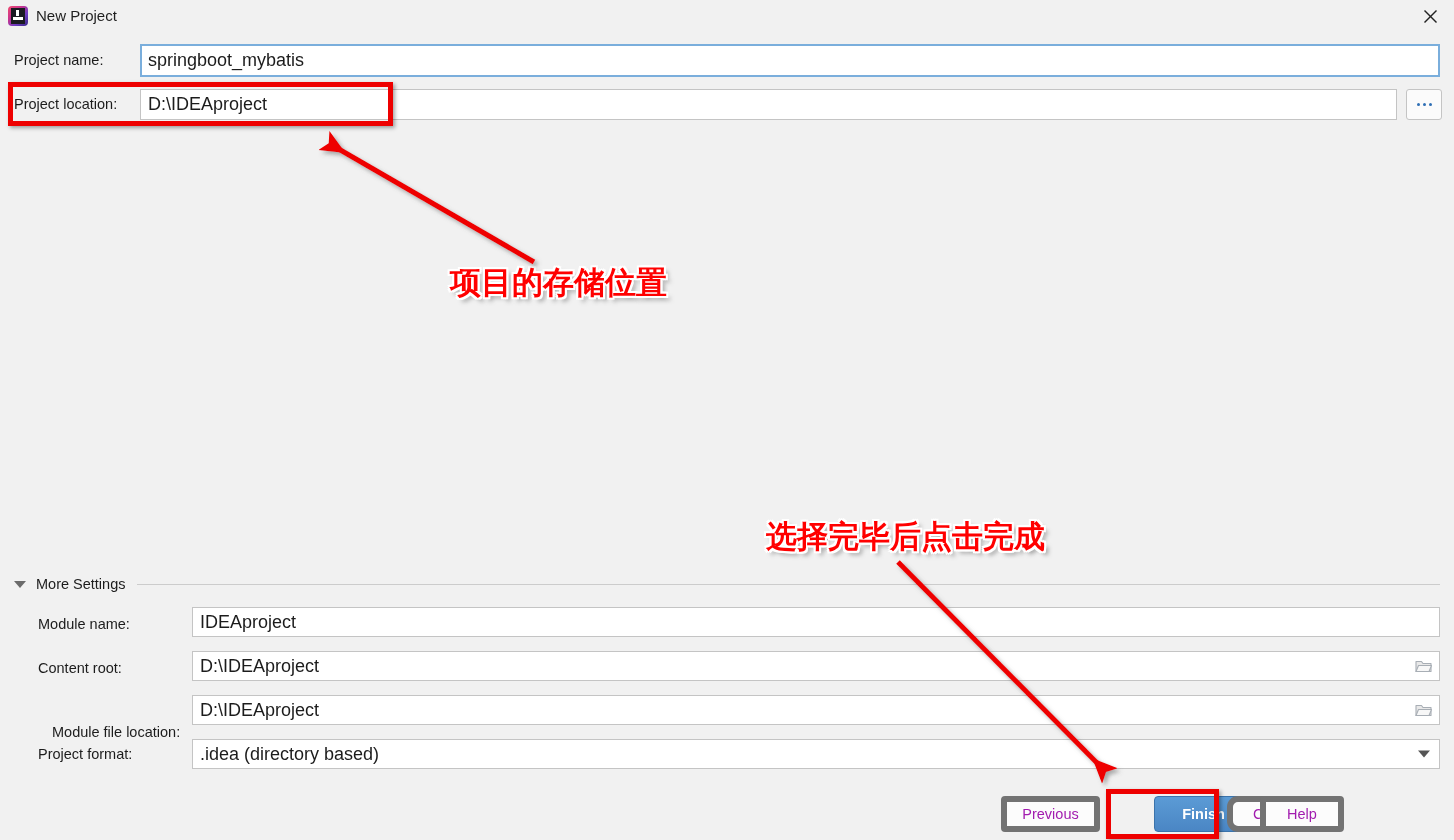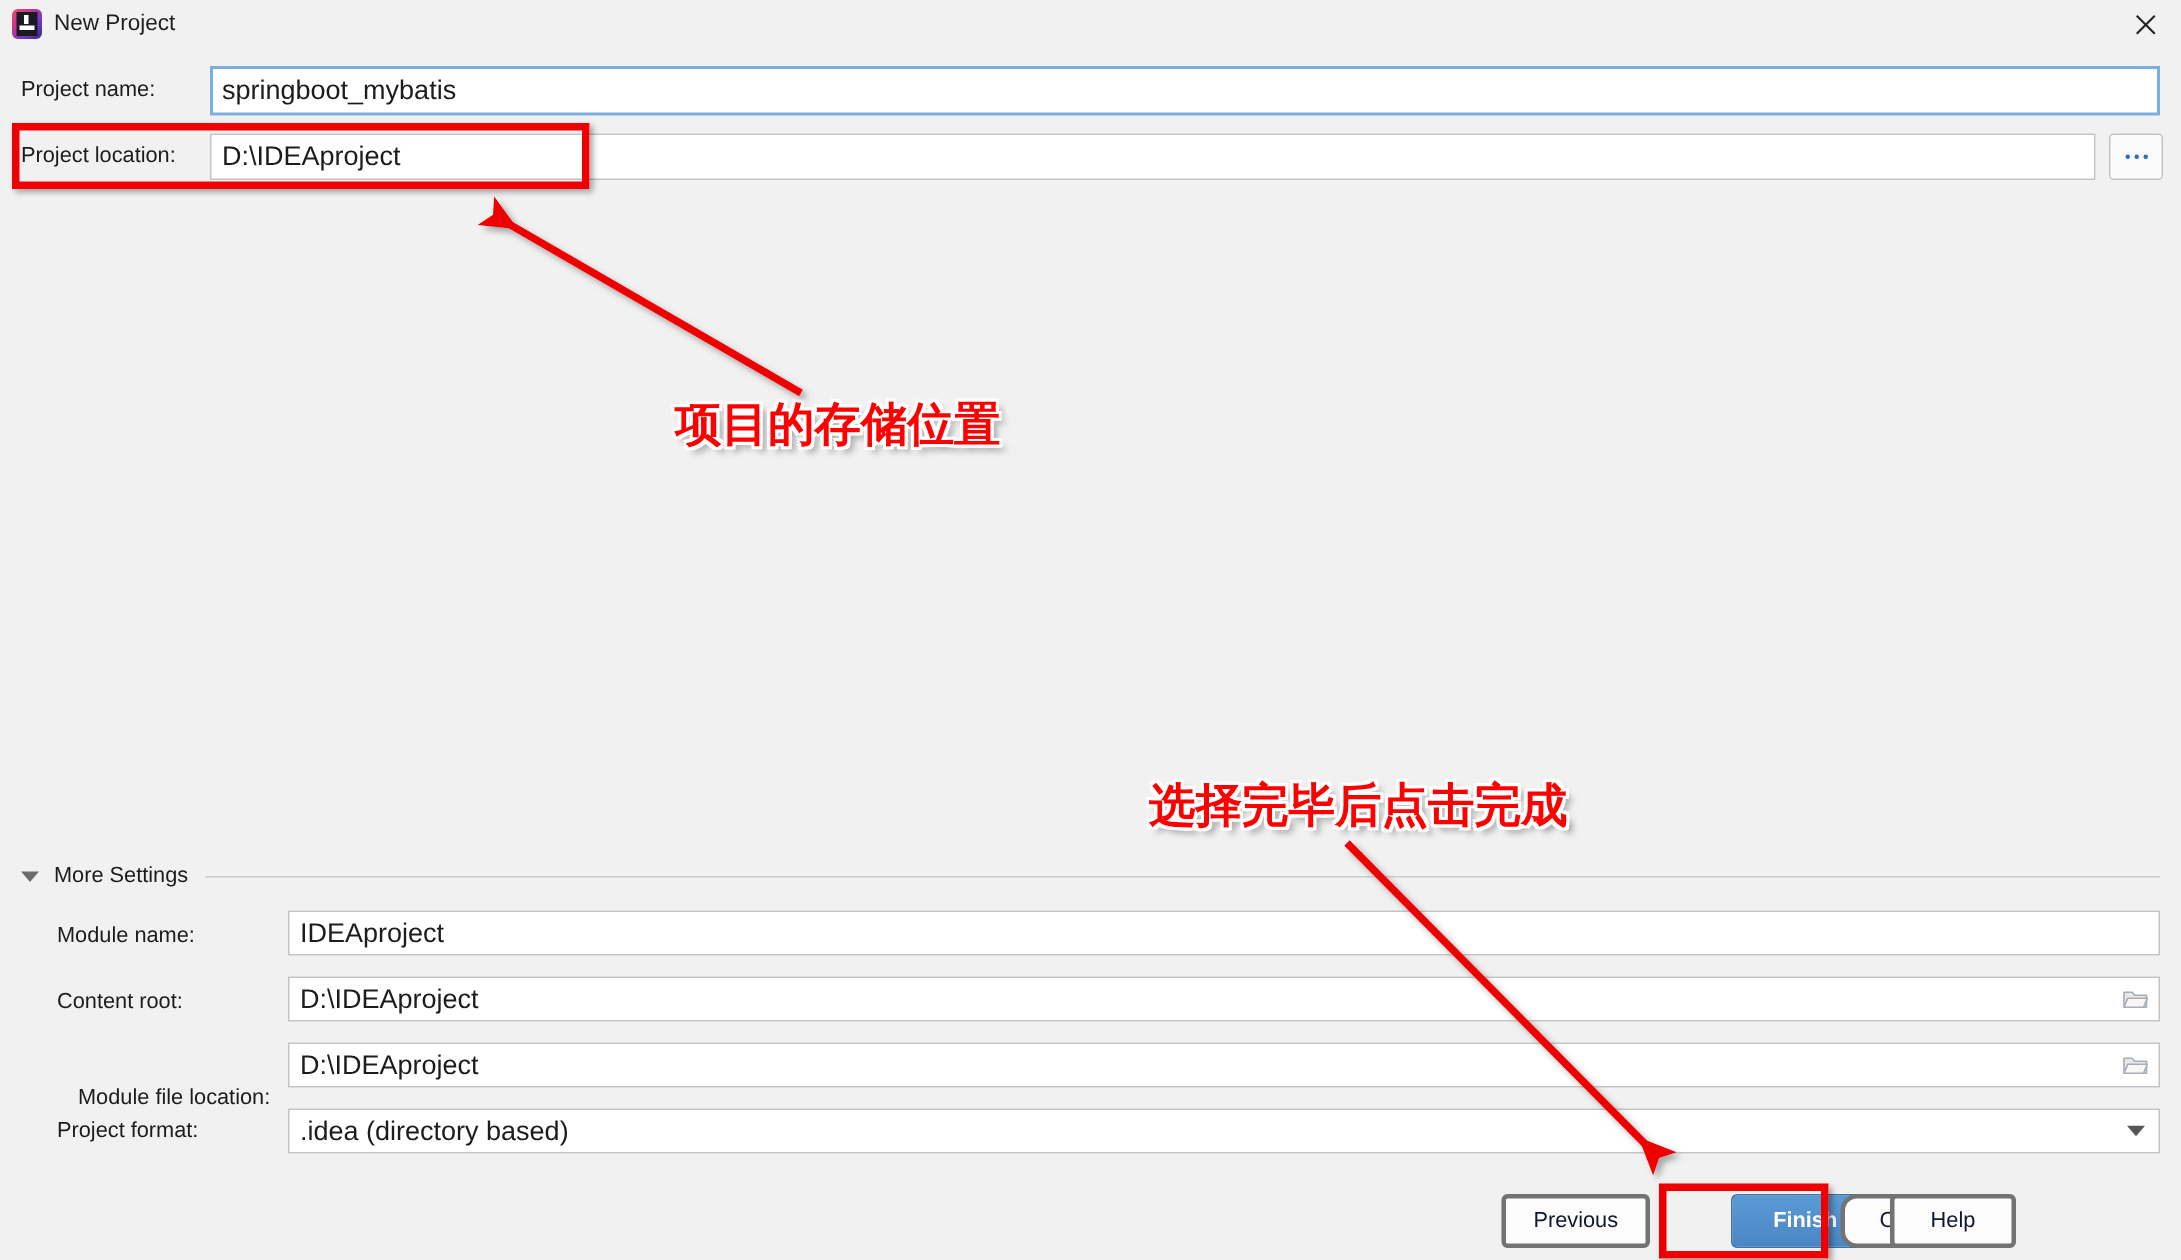--- a/index.html
+++ b/index.html
@@ -146,24 +146,24 @@
     border-right: 6px solid transparent;
     border-top: 7px solid #555555;
     cursor: default;
   }
 
   
   .dlg-btn {
     position: absolute;
     height: 36px;
     background: #fcfcfc;
-    border: 3px solid #737373;
+    border: 6px solid #737373;
     border-radius: 4px;
     font-size: 14.5px;
-    color: #0f172a;
+    color: #a21caf;
     display: flex; align-items: center; justify-content: center;
     cursor: default;
   }
   #btn-previous { left: 1001px; top: 796px; width: 99px; }
   #btn-finish {
     left: 1154px; top: 796px; width: 99px;
     background: linear-gradient(180deg,#5b9bd5 0%,#4a86c4 100%);
     border: 1px solid #3b73ab;
     color: #ffffff;
     font-weight: bold;

